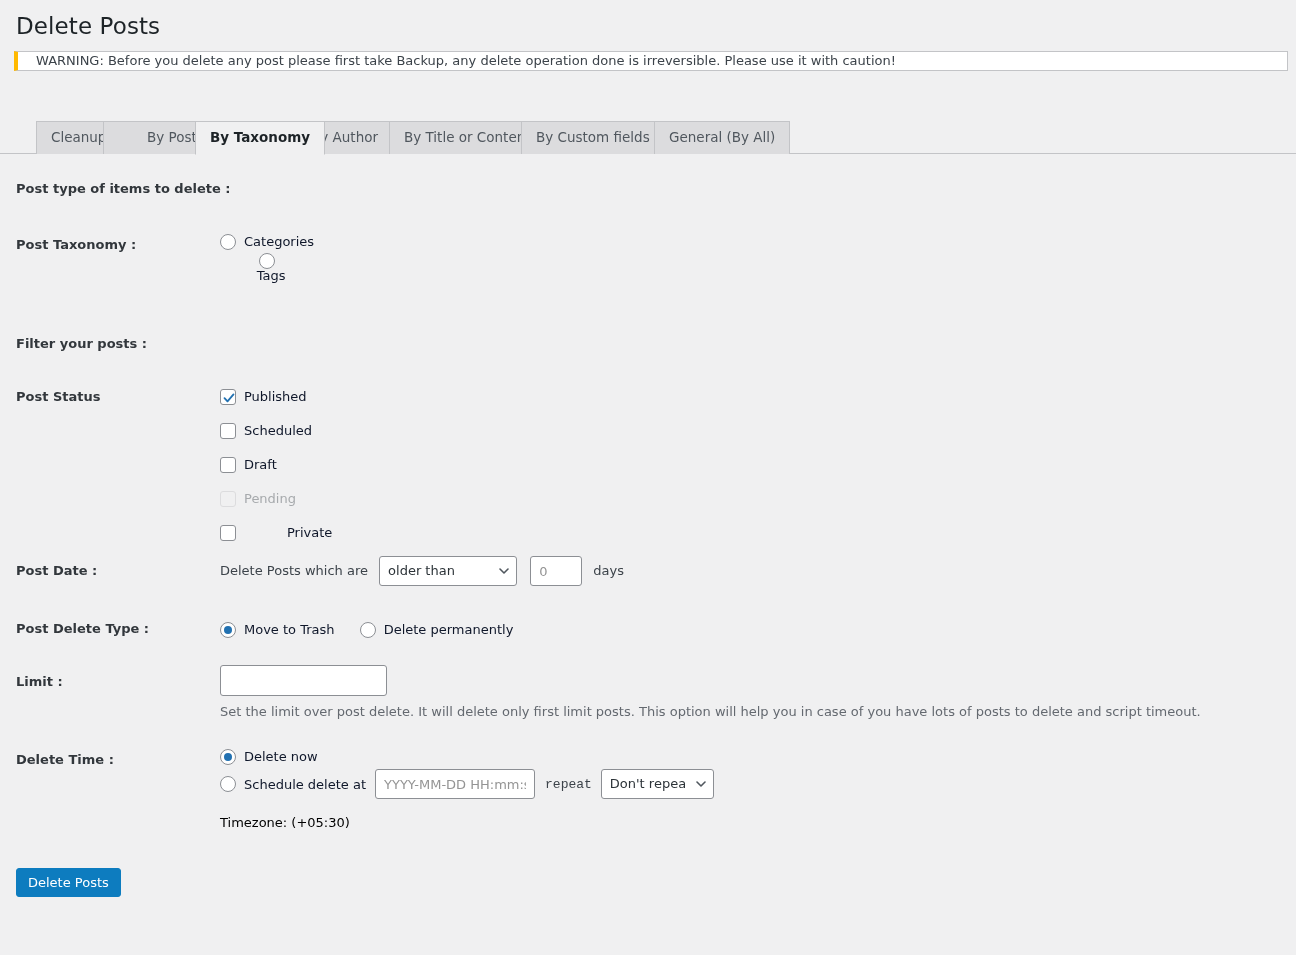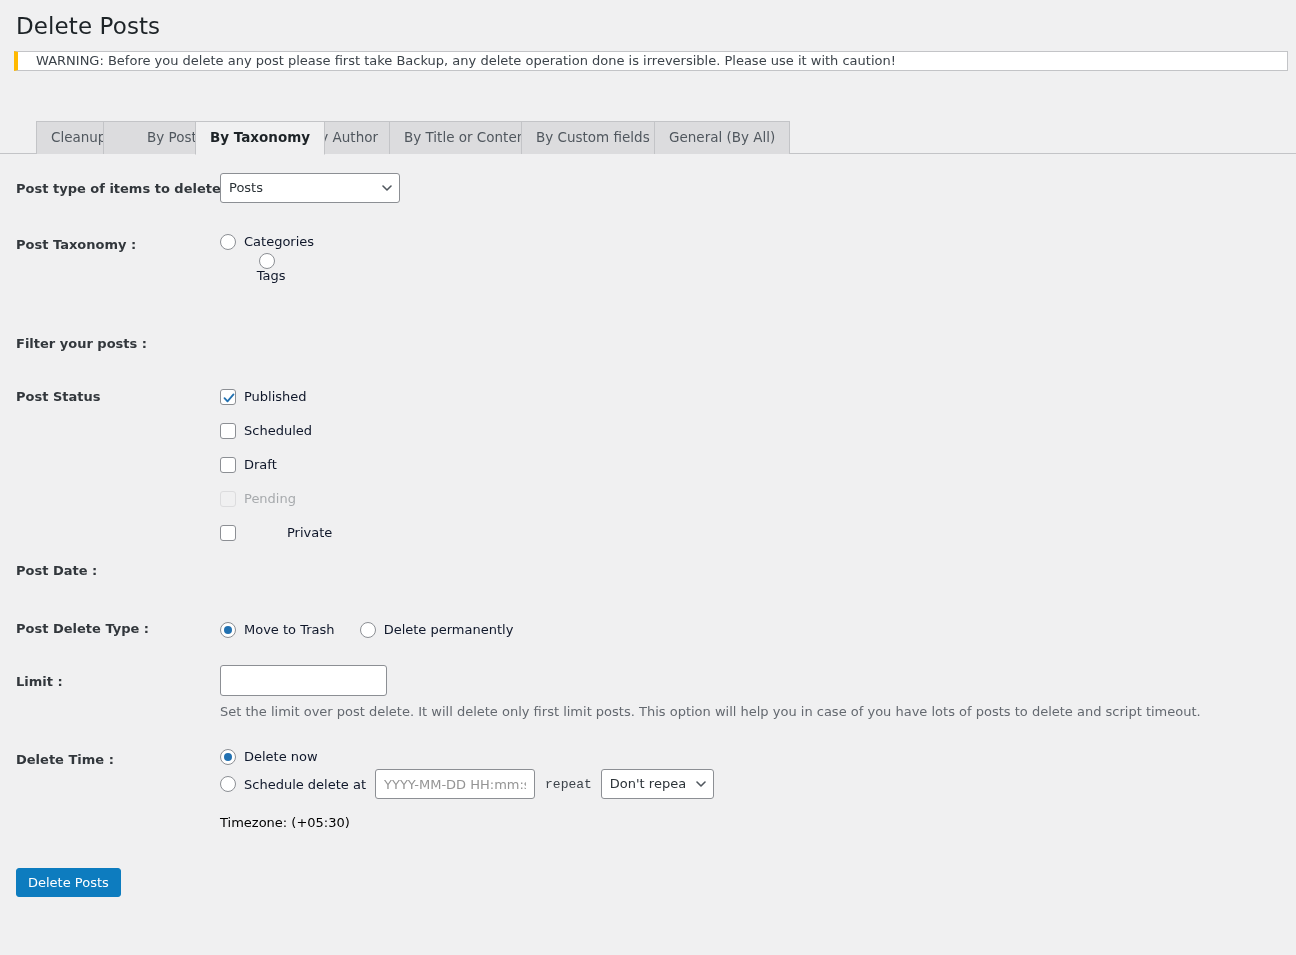--- a/index.html
+++ b/index.html
@@ -219,32 +219,20 @@
     <div class="tab" style="left:36px;">Cleanup</div>
     <div class="tab" style="left:103px;padding-left:43px;">By Posttype</div>
     <div class="tab active" style="left:195px;">By Taxonomy</div>
     <div class="tab" style="left:296px;">By Author</div>
     <div class="tab" style="left:389px;">By Title or Content</div>
     <div class="tab" style="left:521px;">By Custom fields</div>
     <div class="tab" style="left:654px;">General (By All)</div>
   </div>
 
   <div class="row-label" style="top:181px;">Post type of items to delete :</div>
-  <div class="field" style="left:220px; top:173px;">
-    <span class="selwrap">
-      <select class="sel" style="width:180px;">
-        <option>Posts</option>
-      </select>
-      <span class="chev">
-        <svg viewBox="0 0 10 6" width="10" height="6">
-            <path d="M1 1l4 4 4-4" fill="none" stroke="#50575e" stroke-width="1.6" stroke-linecap="round" stroke-linejoin="round"></path>
-          </svg>
-      </span>
-    </span>
-  </div>
 
   <div class="row-label" style="top:237px;">Post Taxonomy :</div>
   <div class="field" style="left:220px; top:231px;">
     <div class="opt" style="margin-bottom:1px;">
       <span class="radio"></span>
       <span class="opt-label">Categories</span>
     </div>
     <div class="opt" style="margin-bottom:9px;flex-direction:column;">
       <span class="radio"></span>
       <span class="opt-label">Tags</span>
@@ -277,20 +265,35 @@
       <span class="cbox disabled"></span>
       <span class="opt-label">Pending</span>
     </div>
     <div class="opt" style="margin-bottom:0;gap:43px;">
       <span class="cbox"></span>
       <span class="opt-label">Private</span>
     </div>
   </div>
 
   <div class="row-label" style="top:563px;">Post Date :</div>
+  <div class="field" style="left:220px; top:556px;">
+    <span class="inline-text">Delete Posts which are</span>
+    <span class="selwrap" style="margin-left:6px;">
+      <select class="sel" style="width:138px;">
+        <option>older than</option>
+      </select>
+      <span class="chev">
+        <svg viewBox="0 0 10 6" width="10" height="6">
+            <path d="M1 1l4 4 4-4" fill="none" stroke="#50575e" stroke-width="1.6" stroke-linecap="round" stroke-linejoin="round"></path>
+          </svg>
+      </span>
+    </span>
+    <input class="txt" style="width: 52px; margin-left: 8px;" type="text" placeholder="0">
+    <span class="inline-text" style="margin-left:6px;">days</span>
+  </div>
 
   <div class="row-label" style="top:621px;">Post Delete Type :</div>
   <div class="field" style="left:220px; top:619px;">
     <span class="opt inline">
       <span class="radio checked"></span>
       <span class="opt-label">Move to Trash</span>
     </span>
     <span class="opt inline" style="margin-left:20px;">
       <span class="radio"></span>
       <span class="opt-label">Delete permanently</span>

